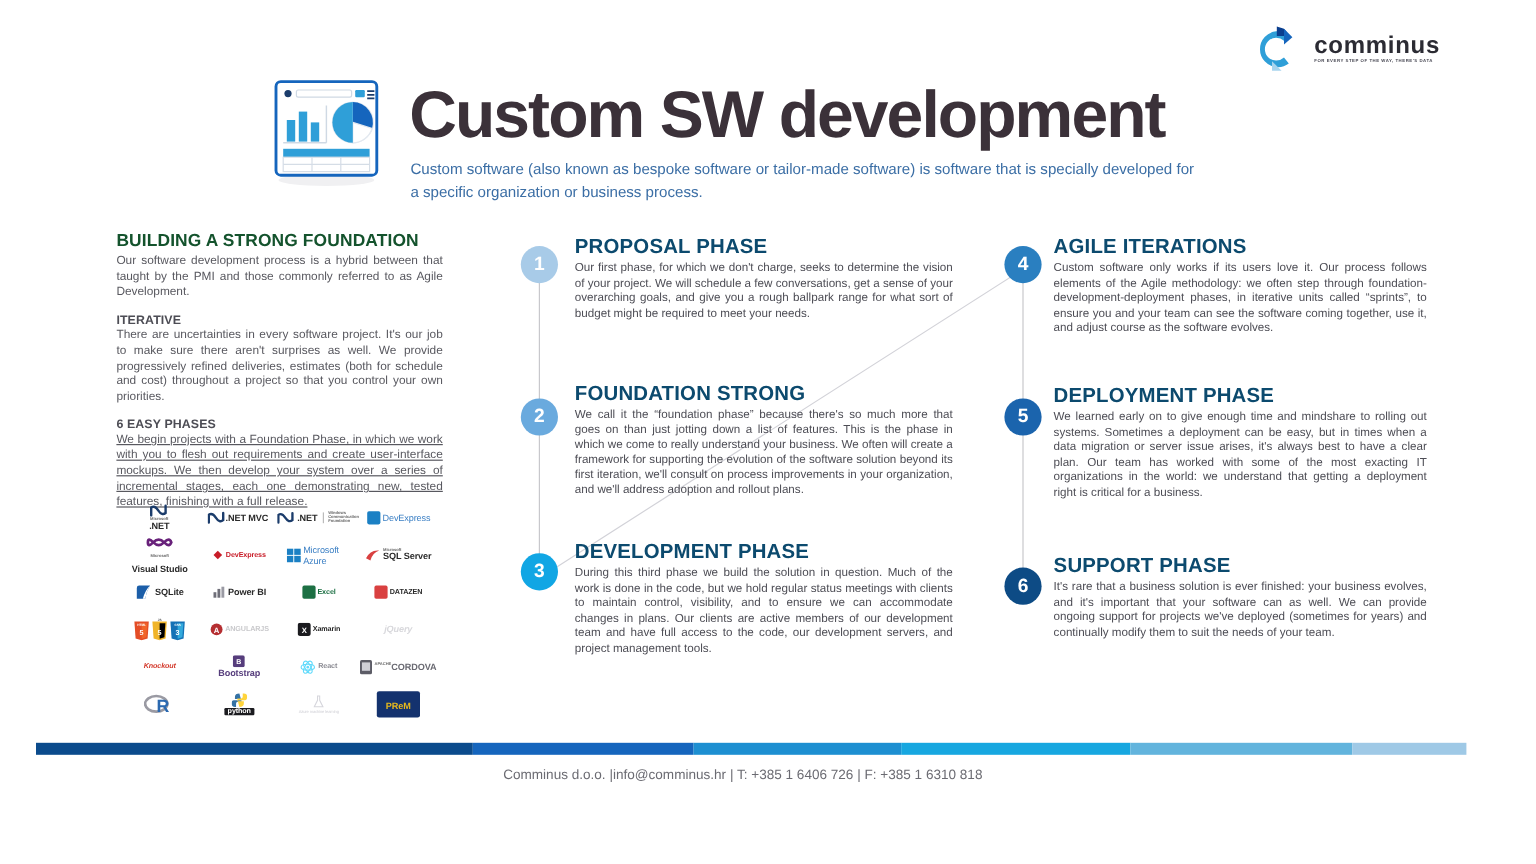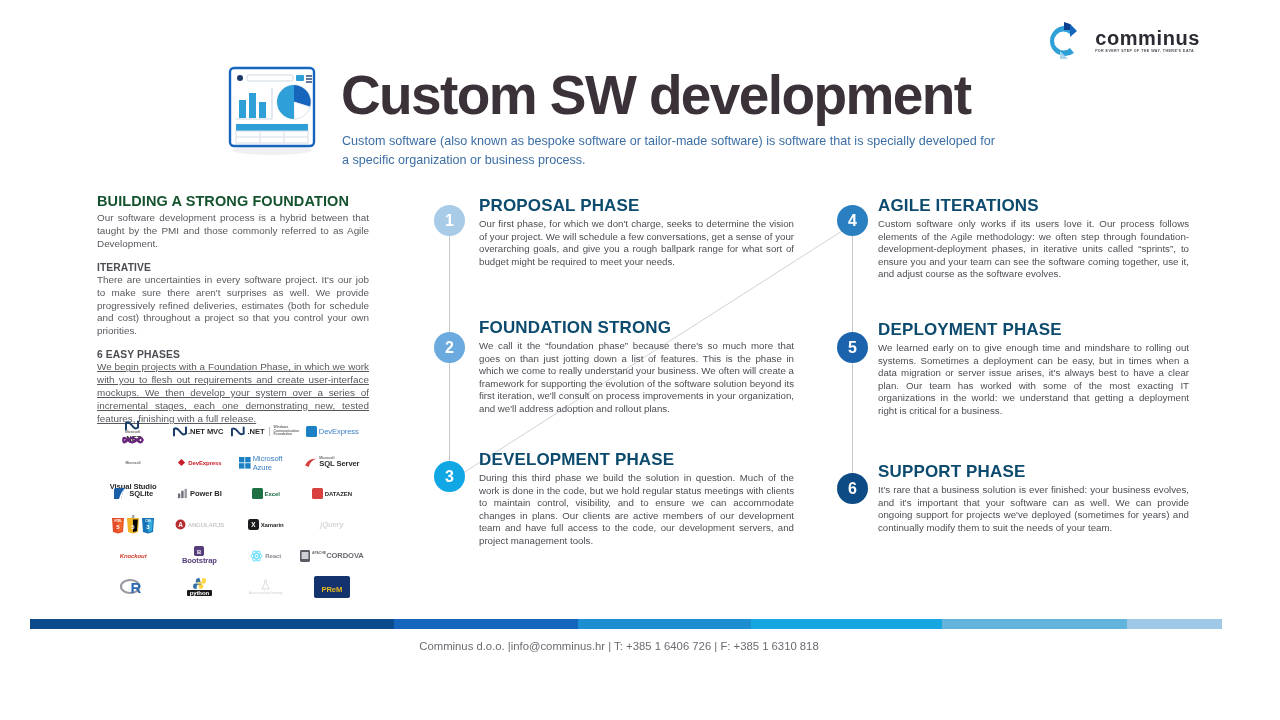--- a/index.html
+++ b/index.html
@@ -181,21 +181,21 @@
       <div class="gcell">
         <div class="gimg">
           <span class="tile" style="background:#1b80c4"></span>
           <span class="gtxt" style="color:#3a7fc4;font-weight:normal">DevExpress</span>
         </div>
       </div>
     </div>
 
     <div class="grow">
       <div class="gcell">
-        <div class="gimg" style="flex-direction:column;gap:16px">
+        <div class="gimg" style="flex-direction:column;gap:4px">
           <svg width="26" height="12" viewBox="0 0 34 16">
               <path d="M4 8 Q4 2 10 8 Q16 14 22 8 Q28 2 30 8 Q28 14 22 8 Q16 2 10 8 Q4 14 4 8Z" fill="none" stroke="#68217a" stroke-width="3"></path>
             </svg>
           <span class="gsuper">Microsoft</span>
           <span class="gtxt">Visual Studio</span>
         </div>
       </div>
       <div class="gcell">
         <div class="gimg">
           <svg width="9" height="9" viewBox="0 0 10 10">

